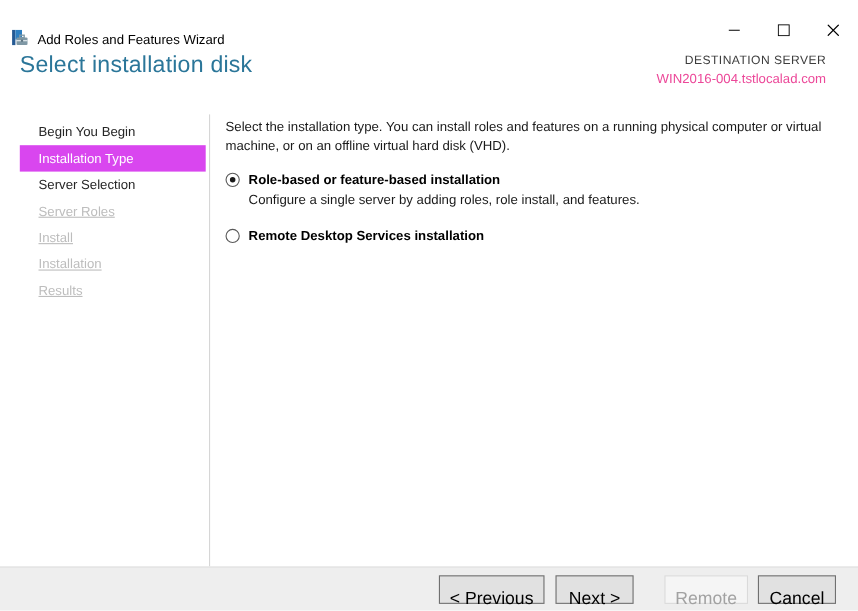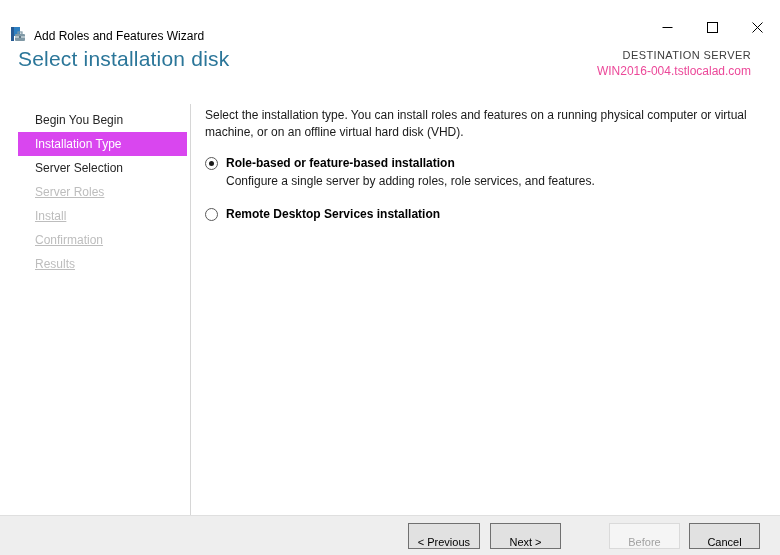--- a/index.html
+++ b/index.html
@@ -70,25 +70,25 @@
 
   
   .footer {
     position: absolute; left: 0; top: 515px; width: 780px; height: 40px;
     background: #eeeeee; border-top: 1px solid #dfdfdf;
     display: flex; align-items: center; justify-content: flex-end;
     padding-right: 20px;
   }
   .btn {
     min-width: 71px; height: 23px; padding: 12px 9px;
-    font-family: "Liberation Sans", sans-serif; font-size: 11px; color: #000000;
+    font-family: "Liberation Sans", sans-serif; font-size: 16px; color: #000000;
     background: #e1e1e1; border: 1px solid #707070; cursor: pointer;
   }
   .btn-previous { margin-right: 10px; }
-  .btn-next { margin-right: 48px; }
+  .btn-next { margin-right: 28px; }
   .btn-install { margin-right: 9px; }
   .btn.disabled {
     background: #f5f5f5; border-color: #dadada; color: #a2a2a2; cursor: default;
   }
 </style>
 </head>
 <body>
 
 <div class="titlebar">
   <span class="app-icon">
@@ -128,41 +128,41 @@
   <div class="dest-server">WIN2016-004.tstlocalad.com</div>
 </div>
 
 <div class="v-divider"></div>
 <nav class="sidebar">
   <div class="nav-item">Begin You Begin</div>
   <div class="nav-item selected">Installation Type</div>
   <div class="nav-item">Server Selection</div>
   <div class="nav-item disabled">Server Roles</div>
   <div class="nav-item disabled">Install</div>
-  <div class="nav-item disabled">Confirmation</div>
+  <div class="nav-item disabled">Installation</div>
   <div class="nav-item disabled">Results</div>
 </nav>
 
 <main class="content">
   <p class="intro">Select the installation type. You can install roles and features on a running physical computer or virtual machine, or on an offline virtual hard disk (VHD).</p>
 
   <div class="option">
     <div class="option-head">
       <span class="radio checked"></span>
       <span class="option-label">Role-based or feature-based installation</span>
     </div>
-    <p class="option-desc">Configure a single server by adding roles, role services, and features.</p>
+    <p class="option-desc">Configure a single server by adding roles, role install, and features.</p>
   </div>
 
   <div class="option">
     <div class="option-head">
       <span class="radio"></span>
       <span class="option-label">Remote Desktop Services installation</span>
     </div>
   </div>
 </main>
 
 <div class="footer">
   <button class="btn btn-previous">&lt; Previous</button>
   <button class="btn btn-next">Next &gt;</button>
-  <button class="btn btn-install disabled">Before</button>
+  <button class="btn btn-install disabled">Remote</button>
   <button class="btn btn-cancel">Cancel</button>
 </div>
 
 </body></html>

